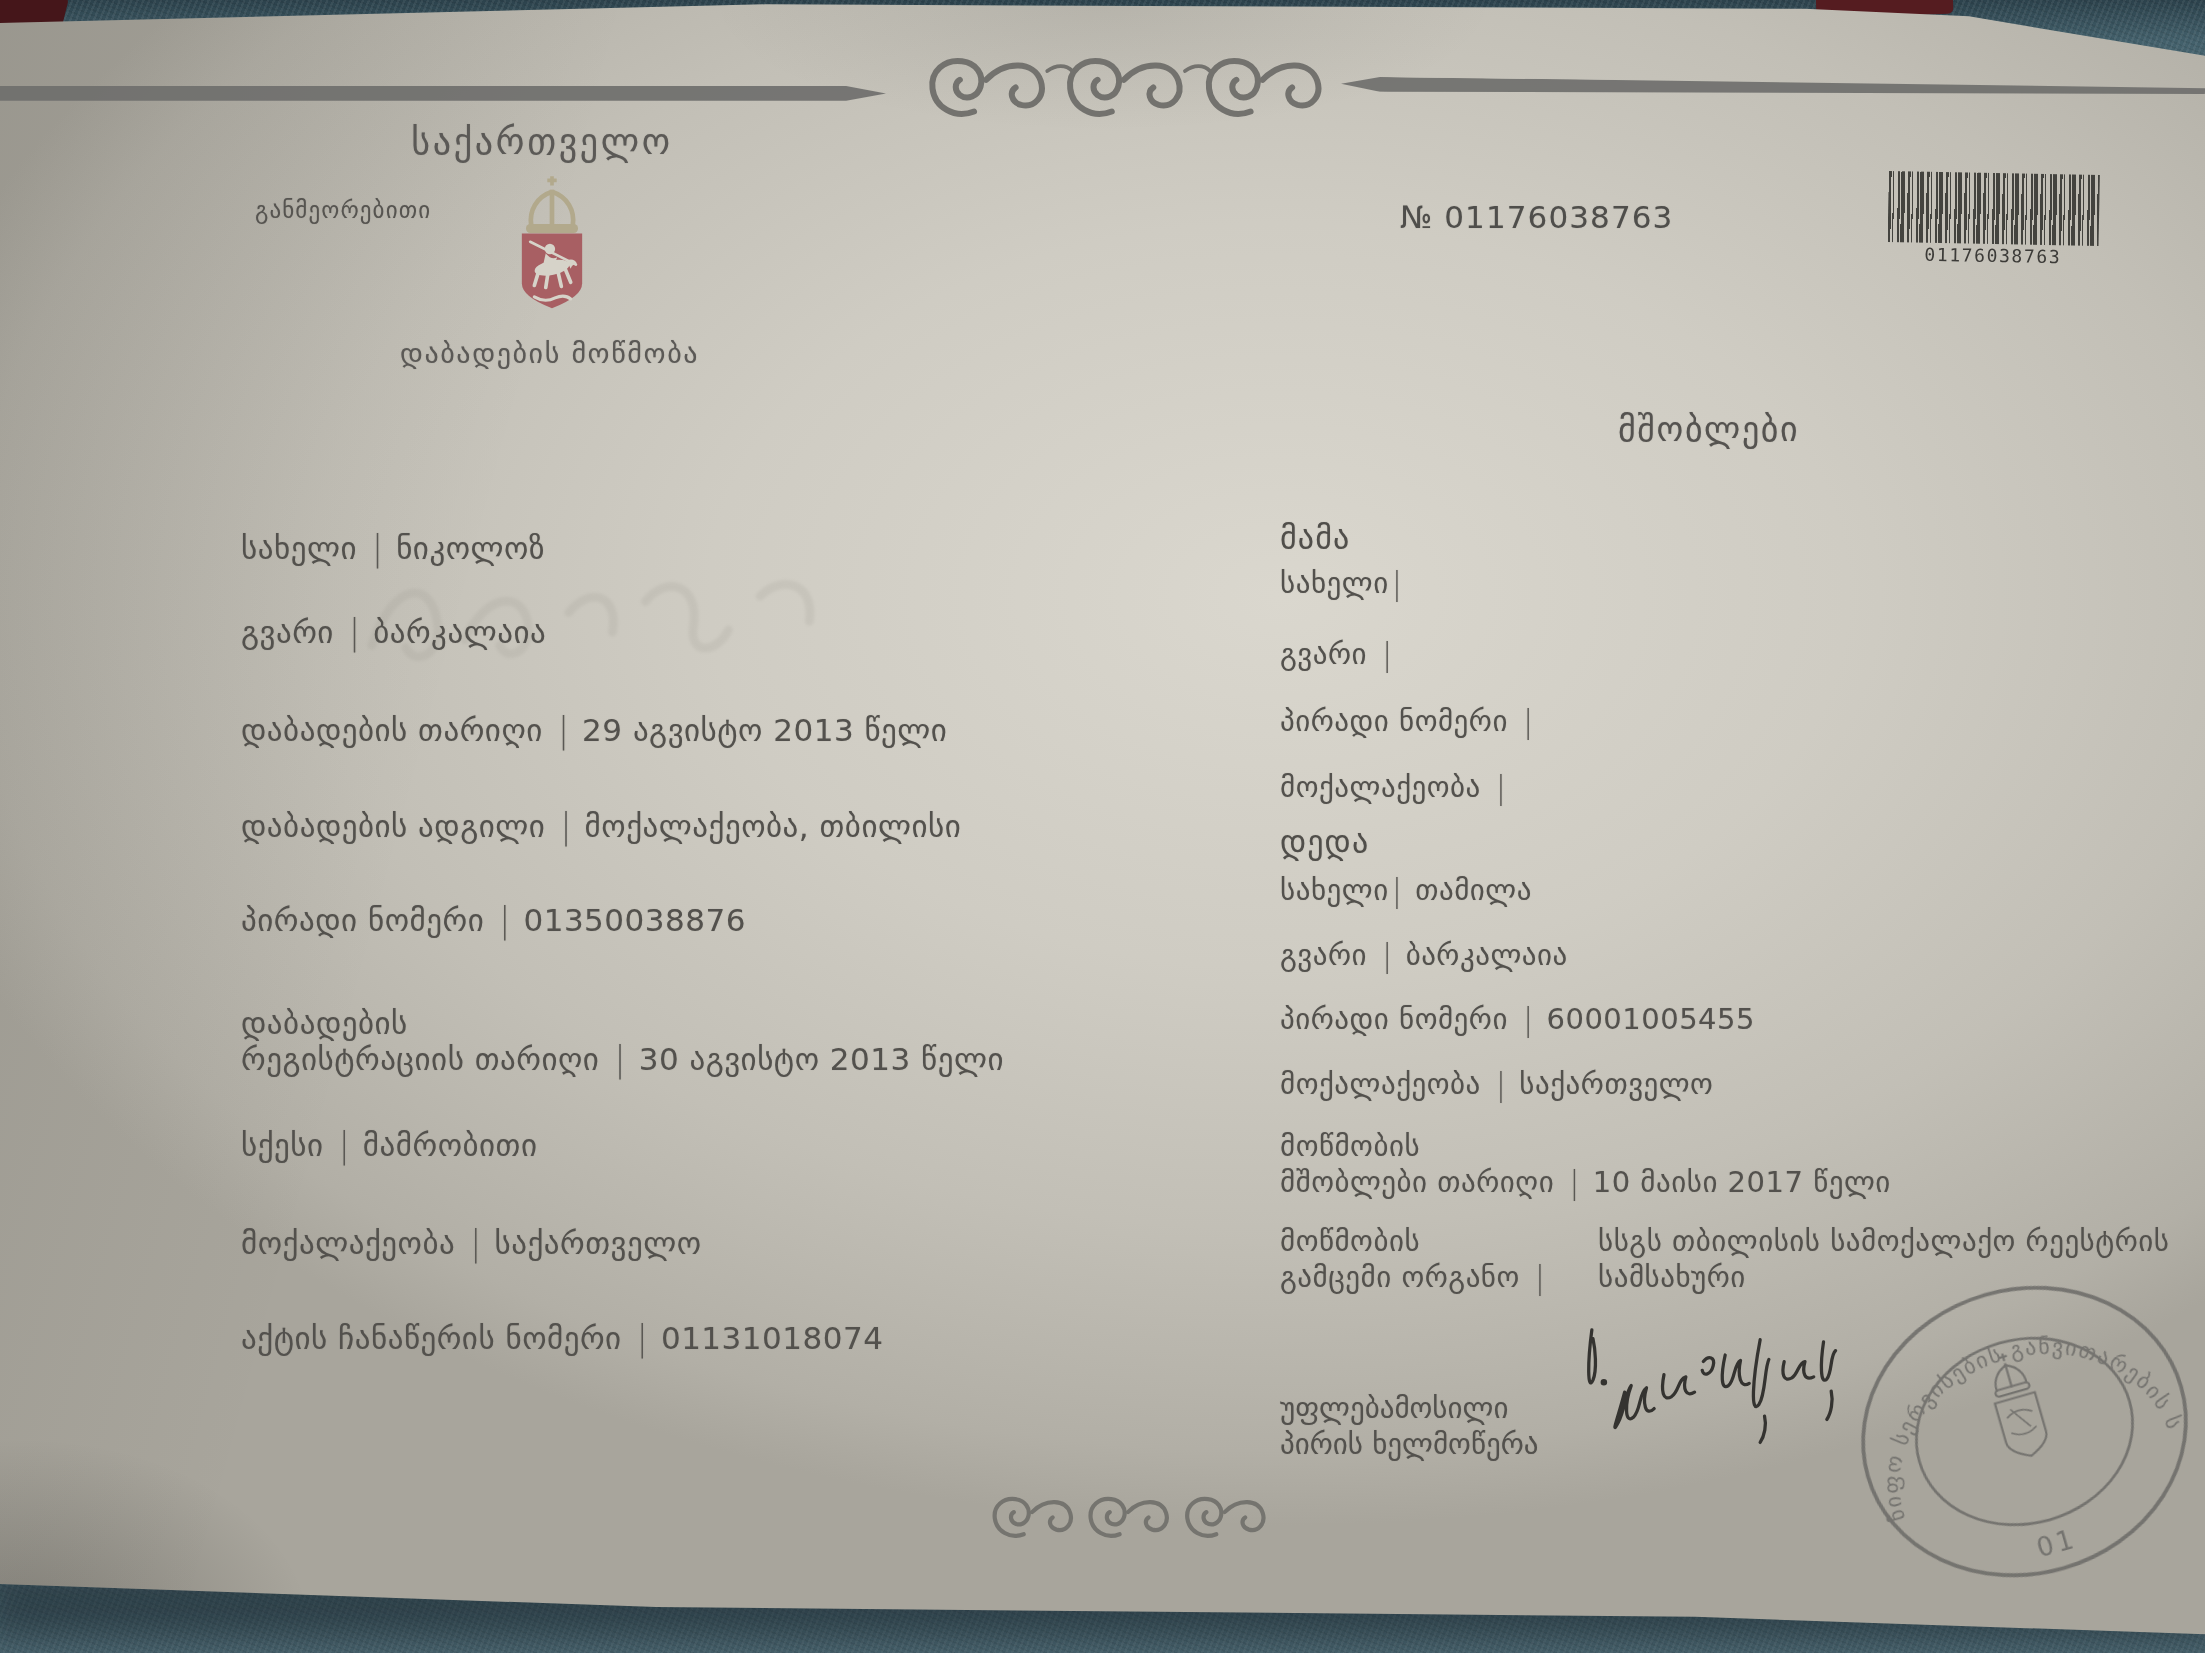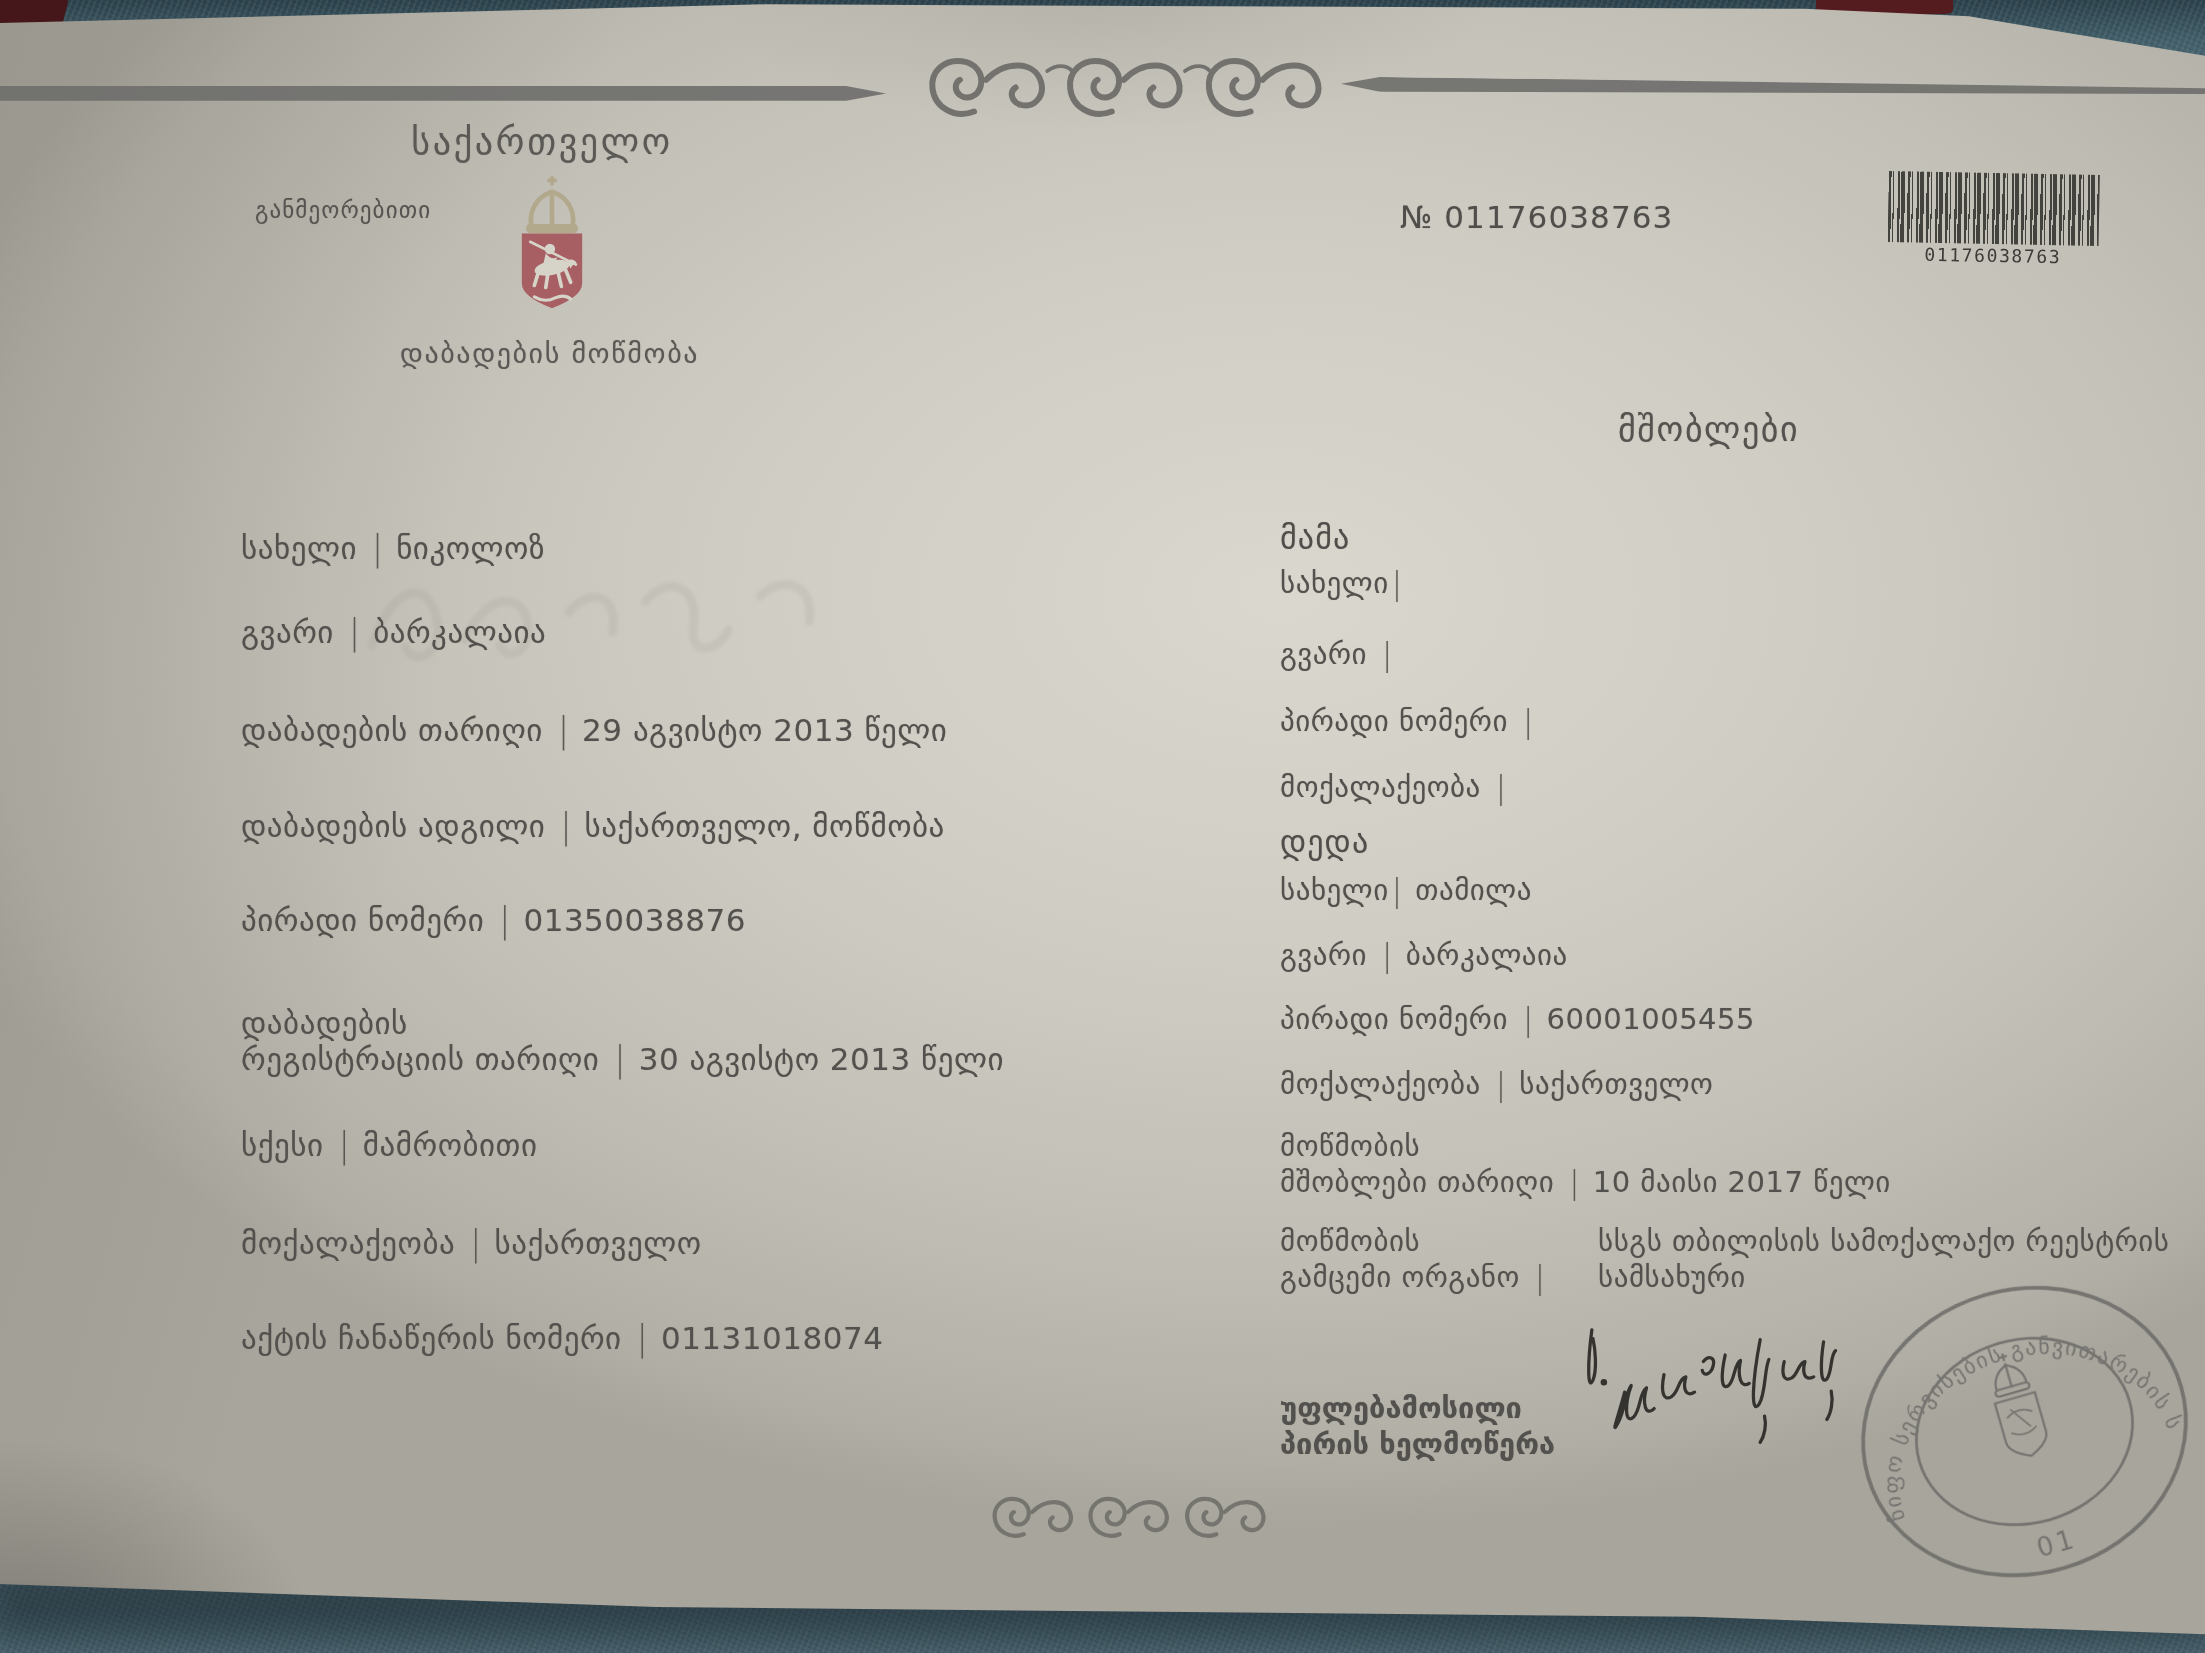--- a/index.html
+++ b/index.html
@@ -53,21 +53,21 @@
 
   .row{position:absolute;white-space:nowrap;color:#53514d;text-shadow:0 0 1.1px rgba(83,81,77,.28);}
   .rowL{left:241px;font-size:31px;letter-spacing:0.5px;}
   .rowR{left:1280px;font-size:29px;letter-spacing:0.5px;}
   .pipe{display:inline-block;margin:0 13px 0 15.3px;font-weight:200;transform:scaleY(1.12);color:#5a5854;}
   .tight .pipe{margin-left:3.3px;}
   .sec-hdr{font-size:32px;letter-spacing:1.1px;color:#504e4a;}
   .lbl-line{line-height:36px;}
   .issuer-val{position:absolute;left:1576px;top:1223px;font-size:29px;letter-spacing:0.5px;line-height:36px;color:#53514d;white-space:nowrap;text-shadow:0 0 1.1px rgba(83,81,77,.28);margin-left:22px;}
 
-  .sig-label{position:absolute;left:1280px;top:1390px;font-size:29px;line-height:36px;color:#53514d;white-space:nowrap;text-shadow:0 0 1.1px rgba(83,81,77,.28);font-weight:bold;}
+  .sig-label{position:absolute;left:1280px;top:1390px;font-size:29px;line-height:36px;color:#53514d;white-space:nowrap;text-shadow:0 0 1.1px rgba(83,81,77,.28);}
   .signature{position:absolute;left:1570px;top:1308px;}
   .stamp{position:absolute;left:1844px;top:1273px;transform:rotate(-16deg);opacity:.85;filter:blur(0.2px);}
   .ghost{position:absolute;left:339px;top:514px;opacity:.14;filter:blur(1.6px);}
 </style>
 </head>
 <body>
 
 <div class="corner-red-left"></div>
 <div class="corner-red-right"></div>
 <div class="paper-shadow"></div>
@@ -137,21 +137,21 @@
   <div class="row rowL" style="top:530px">
     <span class="lbl">სახელი</span><span class="pipe">|</span><span class="val">ნიკოლოზ</span>
   </div>
   <div class="row rowL" style="top:614px">
     <span class="lbl">გვარი</span><span class="pipe">|</span><span class="val">ბარკალაია</span>
   </div>
   <div class="row rowL" style="top:712px">
     <span class="lbl">დაბადების თარიღი</span><span class="pipe">|</span><span class="val">29 აგვისტო 2013 წელი</span>
   </div>
   <div class="row rowL" style="top:808px">
-    <span class="lbl">დაბადების ადგილი</span><span class="pipe">|</span><span class="val">საქართველო, მოწმობა</span>
+    <span class="lbl">დაბადების ადგილი</span><span class="pipe">|</span><span class="val">მოქალაქეობა, თბილისი</span>
   </div>
   <div class="row rowL" style="top:902px">
     <span class="lbl">პირადი ნომერი</span><span class="pipe">|</span><span class="val">01350038876</span>
   </div>
   <div class="row rowL" style="top:1005px">
     <div class="lbl-line">დაბადების</div>
     <div class="lbl-line"><span>რეგისტრაციის თარიღი</span><span class="pipe">|</span><span class="val">30 აგვისტო 2013 წელი</span></div>
   </div>
   <div class="row rowL" style="top:1127px">
     <span class="lbl">სქესი</span><span class="pipe">|</span><span class="val">მამრობითი</span>

